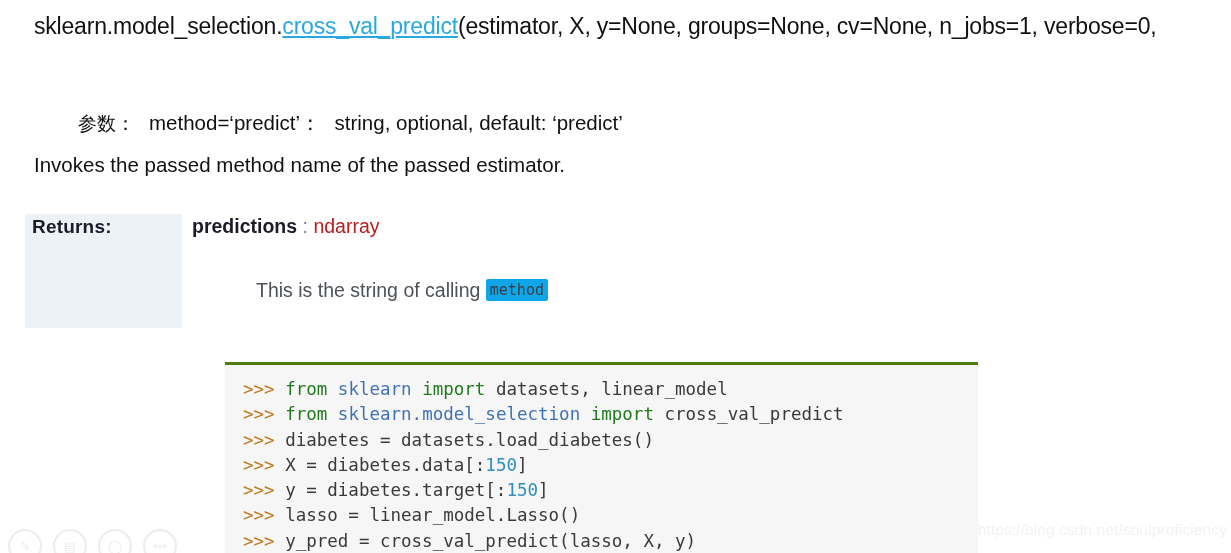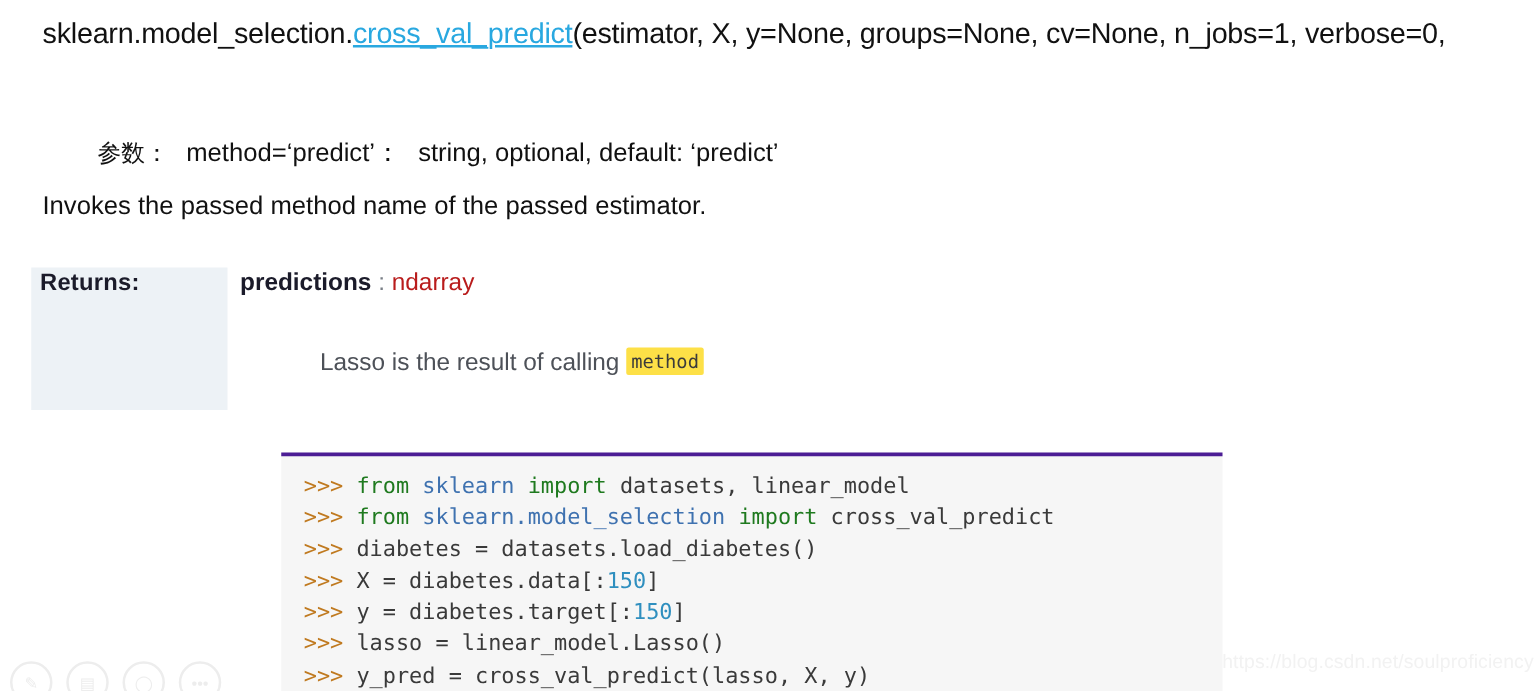--- a/index.html
+++ b/index.html
@@ -87,36 +87,36 @@
     position: absolute;
     left: 256px;
     top: 279px;
     font-size: 19.5px;
     color: #4d5158;
     white-space: nowrap;
   }
   #returns-desc .codeword {
     font-family: "DejaVu Sans Mono", monospace;
     font-size: 15px;
-    background: #fde047;
+    background: #0ea5e9;
     color: #3b3b3b;
     padding: 2px 4px 2px 4px;
     border-radius: 2px;
     vertical-align: 2px;
   }
 
   
   #code-block {
     position: absolute;
     left: 225px;
     top: 362px;
     width: 753px;
     height: 191px;
     background: #f6f6f6;
-    border-top: 3px solid #4c1d95;
+    border-top: 3px solid #4d7c0f;
     box-sizing: border-box;
     padding: 12px 0 0 18px;
     font-family: "DejaVu Sans Mono", monospace;
     font-size: 17.5px;
     line-height: 25.3px;
     color: #3a3a3a;
     overflow: hidden;
     white-space: pre;
   }
   #code-block .prompt { color: #c07a20; }
@@ -180,21 +180,21 @@
 <div id="returns-panel"></div>
 <div id="returns-label">Returns:</div>
 
 <div id="returns-type">
   <span class="name">predictions</span>
   <span class="sep">:</span>
   <span class="typ">ndarray</span>
 </div>
 
 <div id="returns-desc">
-  <span>Lasso is the result of calling</span>
+  <span>This is the string of calling</span>
   <span class="codeword">method</span>
 </div>
 
 <div id="code-block"><div><span class="prompt">&gt;&gt;&gt; </span><span class="kw">from </span><span class="mod">sklearn </span><span class="kw">import </span><span class="plain">datasets, linear_model</span></div><div><span class="prompt">&gt;&gt;&gt; </span><span class="kw">from </span><span class="mod">sklearn.model_selection </span><span class="kw">import </span><span class="plain">cross_val_predict</span></div><div><span class="prompt">&gt;&gt;&gt; </span><span class="plain">diabetes = datasets.load_diabetes()</span></div><div><span class="prompt">&gt;&gt;&gt; </span><span class="plain">X = diabetes.data[:</span><span class="num">150</span><span class="plain">]</span></div><div><span class="prompt">&gt;&gt;&gt; </span><span class="plain">y = diabetes.target[:</span><span class="num">150</span><span class="plain">]</span></div><div><span class="prompt">&gt;&gt;&gt; </span><span class="plain">lasso = linear_model.Lasso()</span></div><div><span class="prompt">&gt;&gt;&gt; </span><span class="plain">y_pred = cross_val_predict(lasso, X, y)</span></div></div>
 
 <div id="watermark">https://blog.csdn.net/soulproficiency</div>
 
 <div id="icon-strip">
     <div class="ic">
       <span class="glyph">✎</span>

